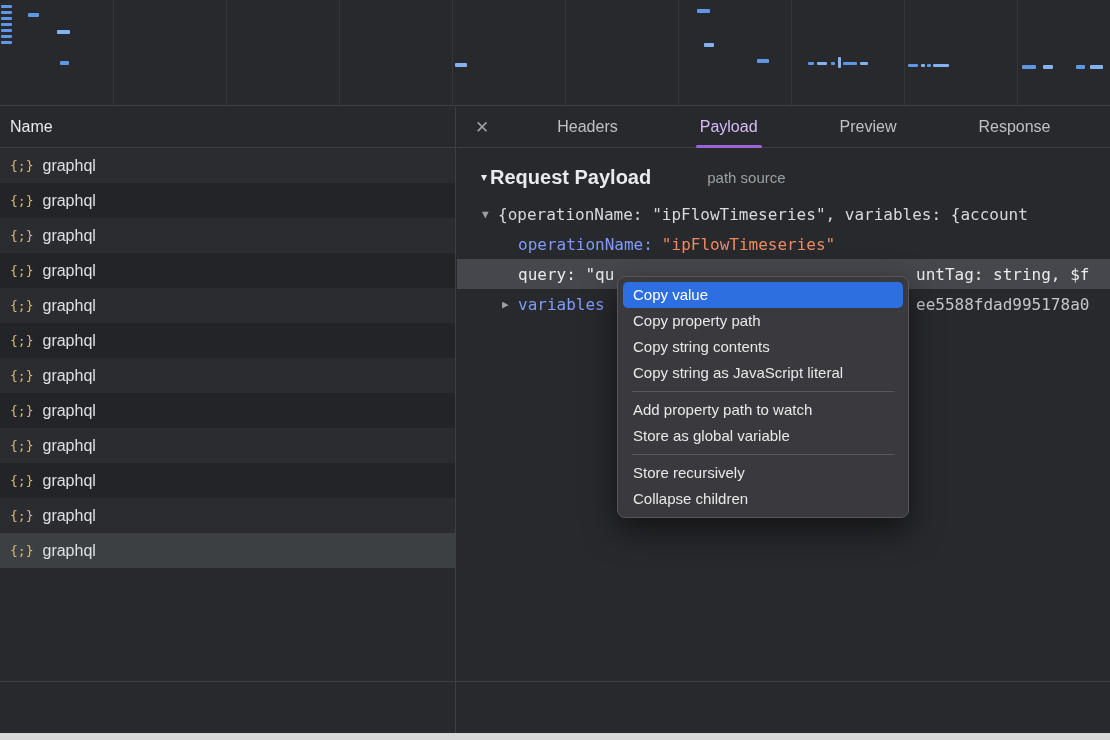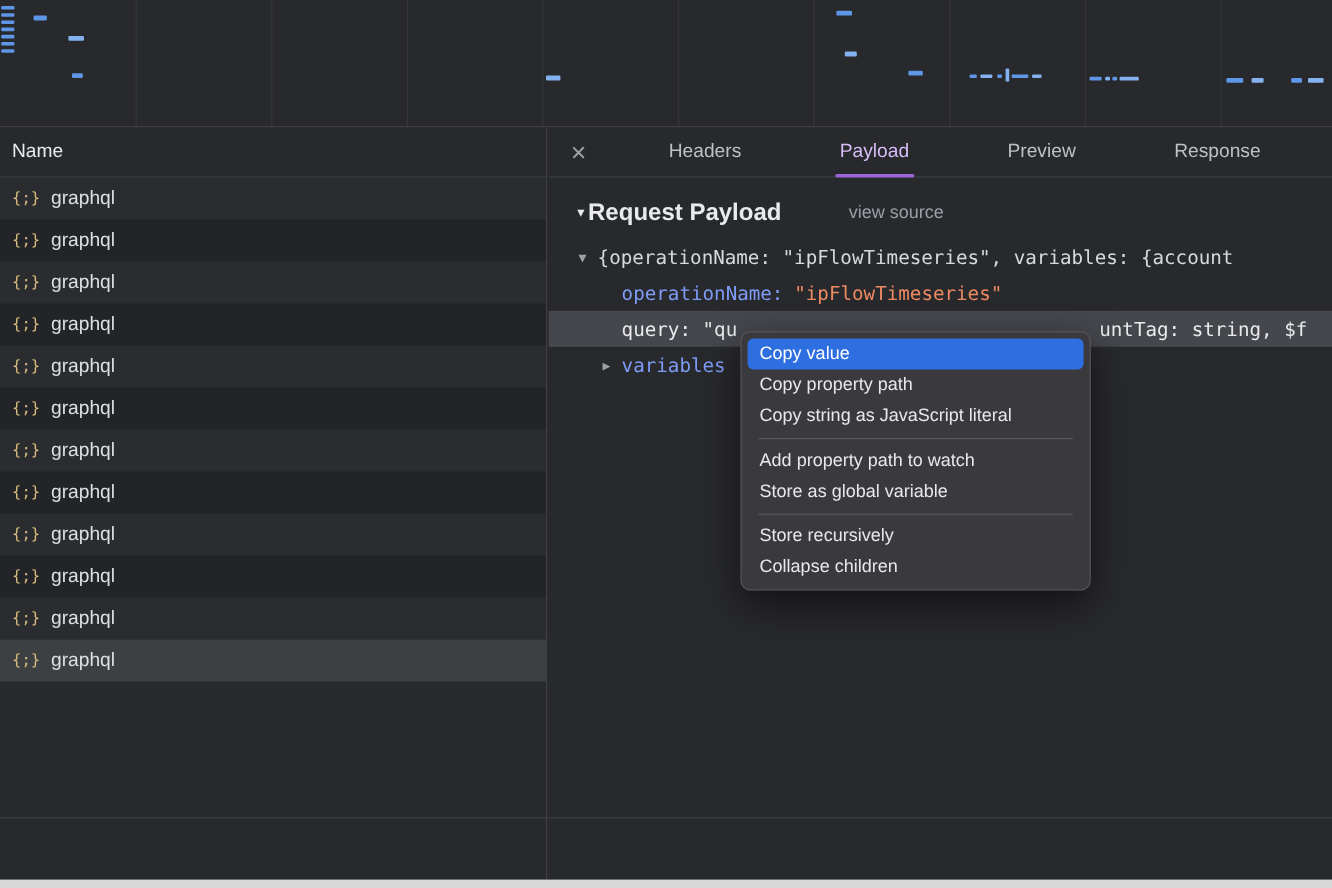--- a/index.html
+++ b/index.html
@@ -176,49 +176,51 @@
           <div class="tab">Response</div>
           <div class="tab">Initiator</div>
         </div>
       <span class="overflow">»</span>
     </div>
 
     <div class="payload-content">
       <div class="section-row">
         <span class="section-tri">▾</span>
         <span class="section-title">Request Payload</span>
-        <span class="view-source">view source</span>
+        <span class="view-source">path source</span>
       </div>
 
       <div class="tree">
         <div class="tree-row row-root">
           <span class="tri">▼</span>
           <span>{operationName: "ipFlowTimeseries", variables: {account</span>
         </div>
         <div class="tree-row row-child">
           <span class="key">operationName:</span><span class="str">"ipFlowTimeseries"</span>
         </div>
         <div class="tree-row row-child row-selected">
           <span>query: "qu</span>
           <span class="frag-right">untTag: string, $f</span>
         </div>
         <div class="tree-row row-vars">
           <span class="tri">▶</span>
           <span class="key">variables</span>
+          <span class="frag-right frag-dim">ee5588fdad995178a0</span>
         </div>
       </div>
     </div>
   </div>
 
   <div class="footer-line"></div>
   <div class="bottom-strip"></div>
 
   <div class="context-menu" id="context-menu">
       <div class="menu-item highlighted">Copy value</div>
       <div class="menu-item">Copy property path</div>
+      <div class="menu-item">Copy string contents</div>
       <div class="menu-item">Copy string as JavaScript literal</div>
       <div class="menu-sep"></div>
       <div class="menu-item">Add property path to watch</div>
       <div class="menu-item">Store as global variable</div>
       <div class="menu-sep"></div>
       <div class="menu-item">Store recursively</div>
       <div class="menu-item">Collapse children</div>
     </div>
 
 </div>

